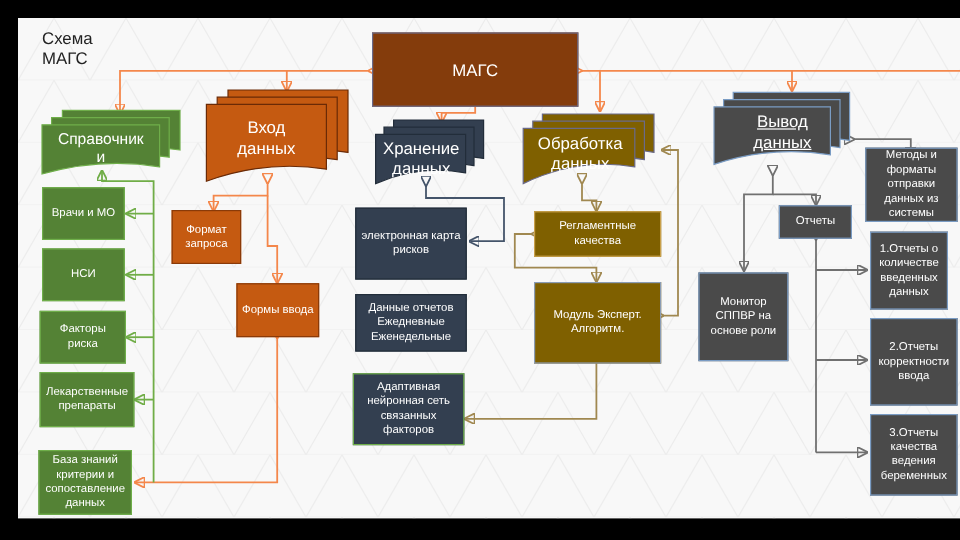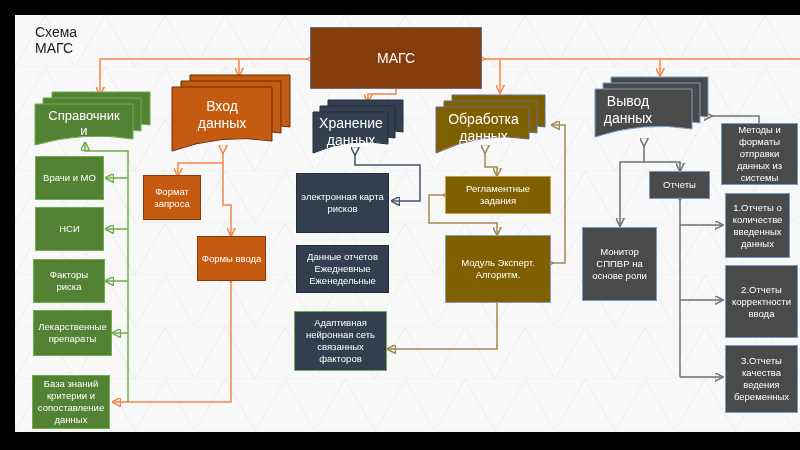--- a/index.html
+++ b/index.html
@@ -136,21 +136,21 @@
         <div>Хранение</div>
         <div>данных</div>
       </div>
   </div>
   <div class="doclabel" style="left:421px;top:94px;width:95px;height:38px;">
     <div>
         <div>Обработка</div>
         <div>данных</div>
       </div>
   </div>
-  <div class="doclabel" style="left:556px;top:76px;width:114px;height:38px;">
+  <div class="doclabel" style="left:580px;top:76px;width:114px;height:38px;text-decoration:underline;">
     <div>
         <div>Вывод</div>
         <div>данных</div>
       </div>
   </div>
 
   <div class="box green" style="left:20px;top:141px;width:69px;height:44px;">
       <span>Врачи и МО</span>
     </div>
   <div class="box green" style="left:20px;top:192px;width:69px;height:44px;">
@@ -177,21 +177,21 @@
       <span>электронная карта рисков</span>
     </div>
   <div class="box navy" style="left:281px;top:230px;width:93px;height:48px;">
       <span>Данные отчетов Ежедневные Еженедельные</span>
     </div>
   <div class="box navy" style="left:279px;top:296px;width:93px;height:60px;border-color:#6fae4a;">
       <span>Адаптивная нейронная сеть связанных факторов</span>
     </div>
 
   <div class="box olive" style="left:430px;top:161px;width:106px;height:38px;">
-      <span>Регламентные задания</span>
+      <span>Регламентные качества</span>
     </div>
   <div class="box olive" style="left:430px;top:220px;width:106px;height:68px;border-color:#8a9cb4;">
       <span>Модуль Эксперт. Алгоритм.</span>
     </div>
 
   <div class="box gray" style="left:706px;top:108px;width:77px;height:62px;">
       <span>Методы и форматы отправки данных из системы</span>
     </div>
   <div class="box gray" style="left:634px;top:156px;width:61px;height:28px;">
       <span>Отчеты</span>

